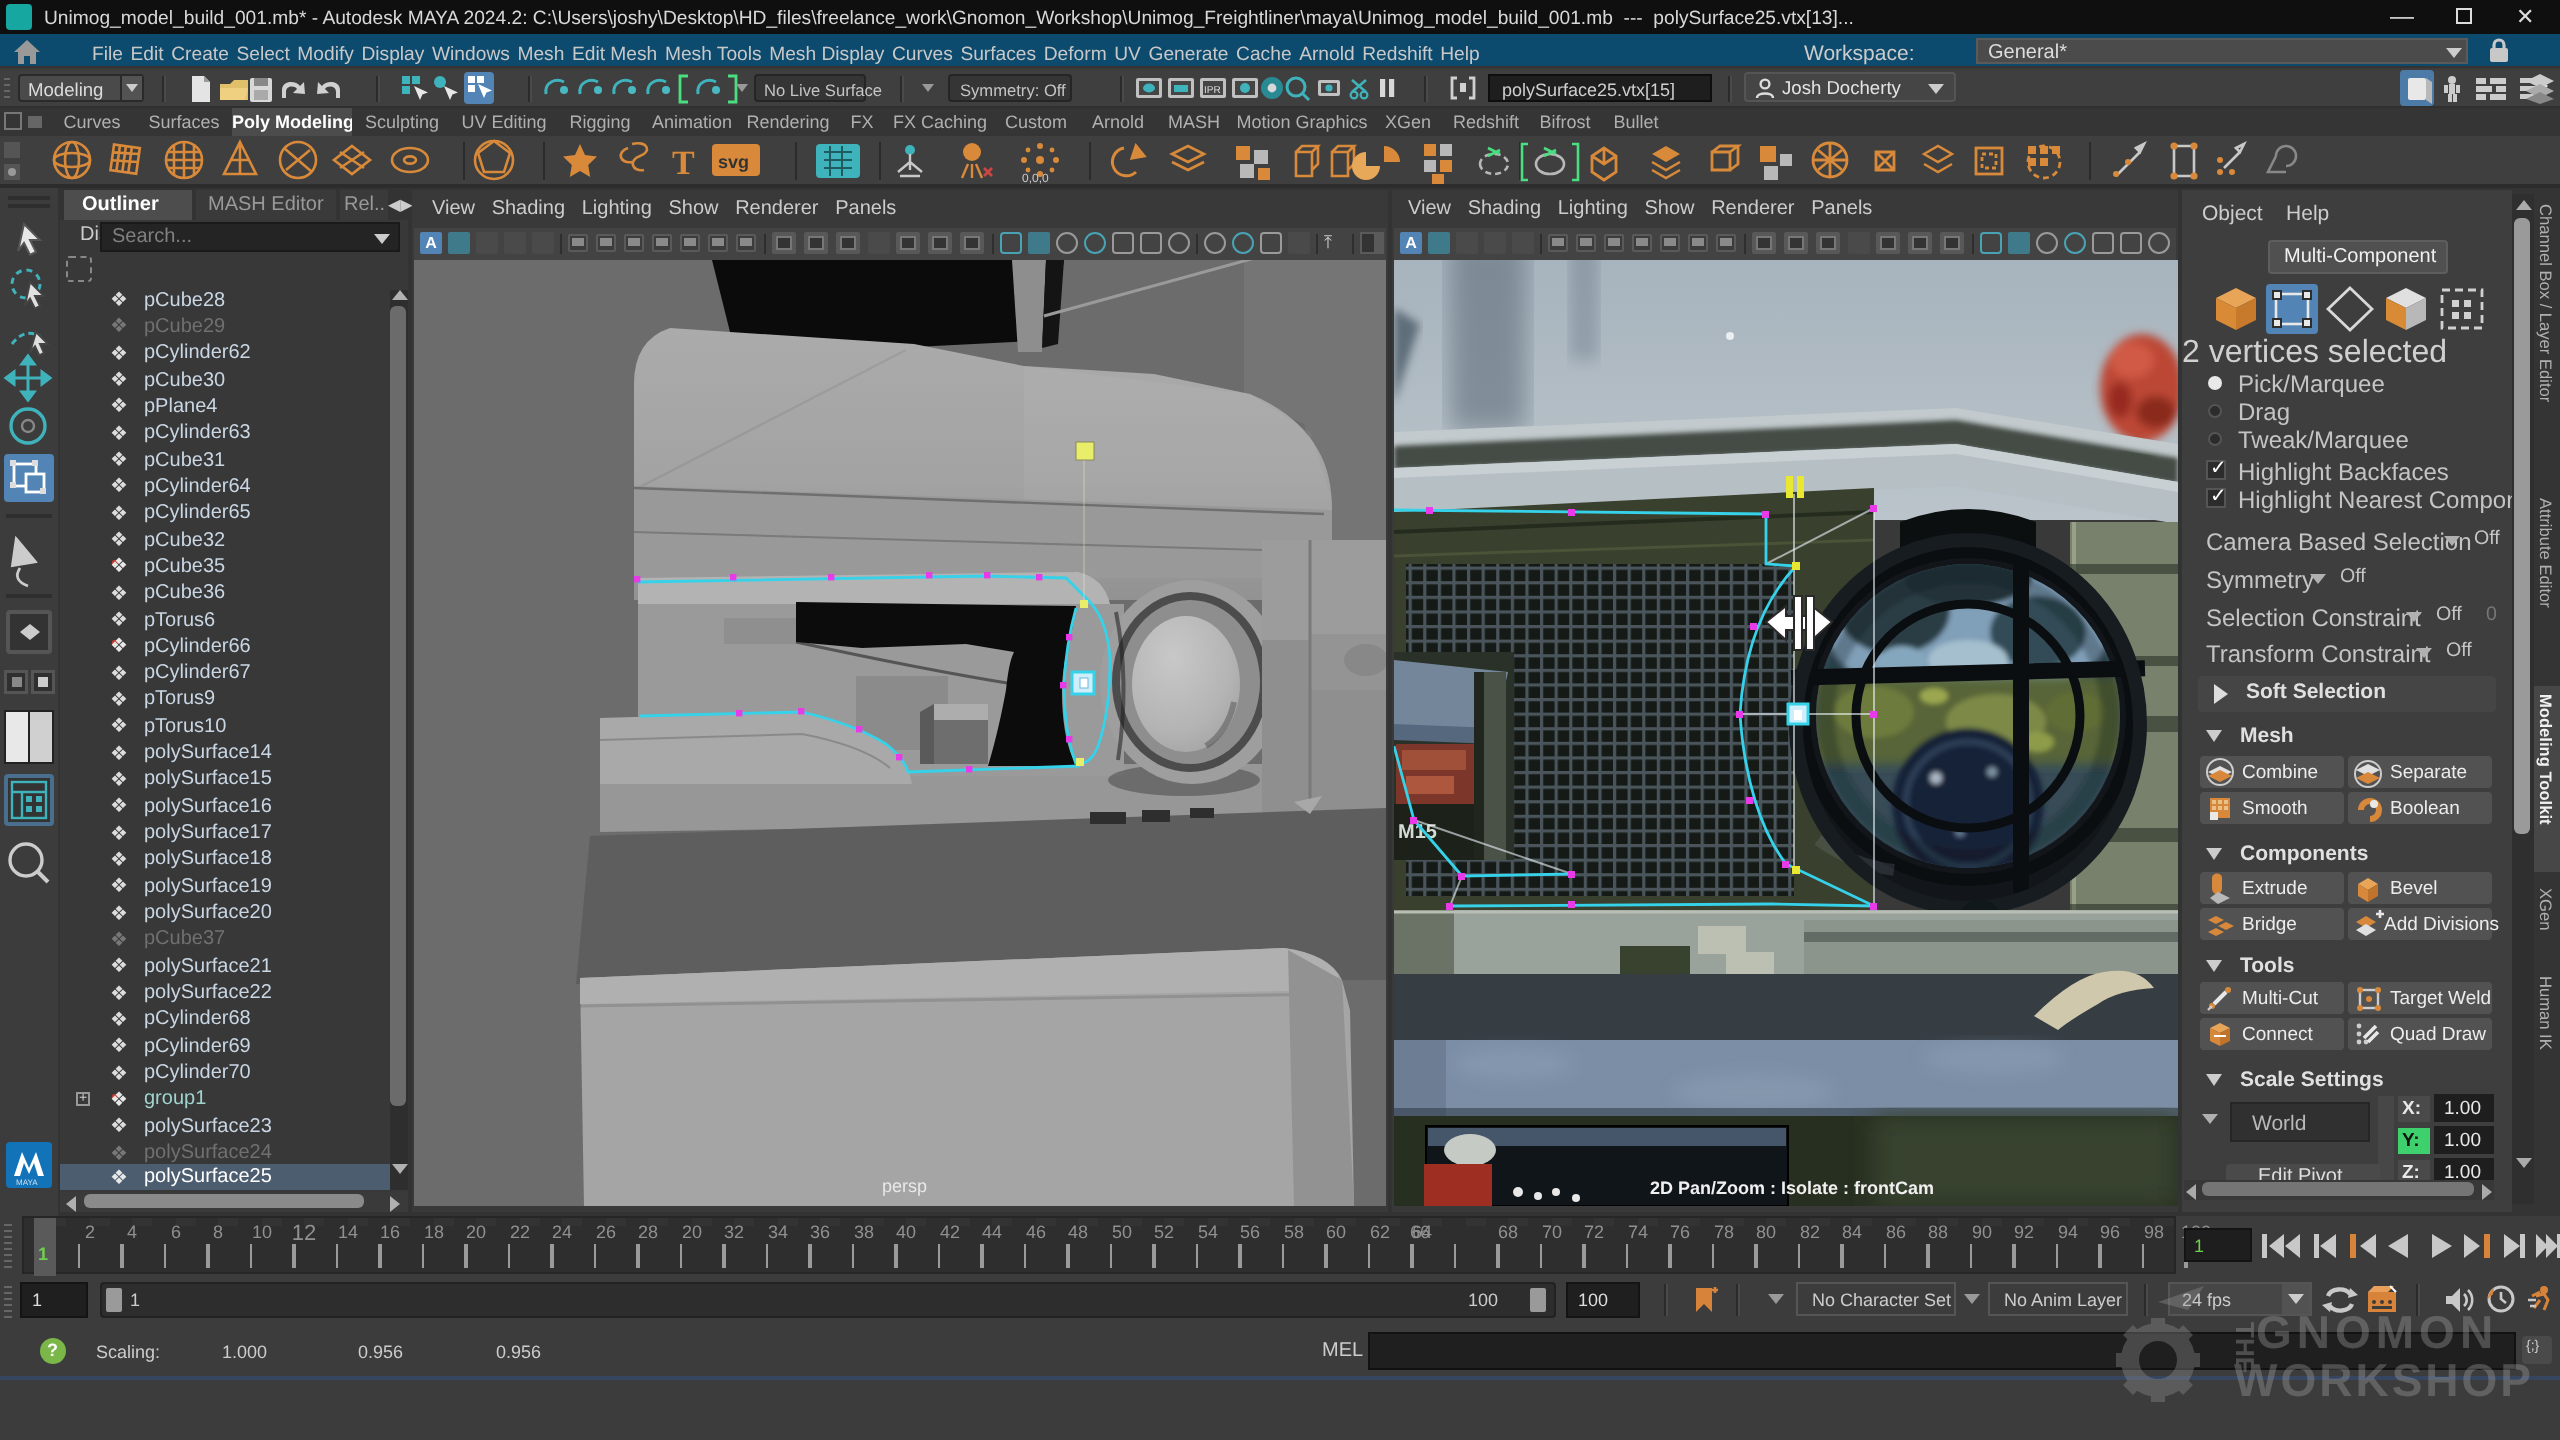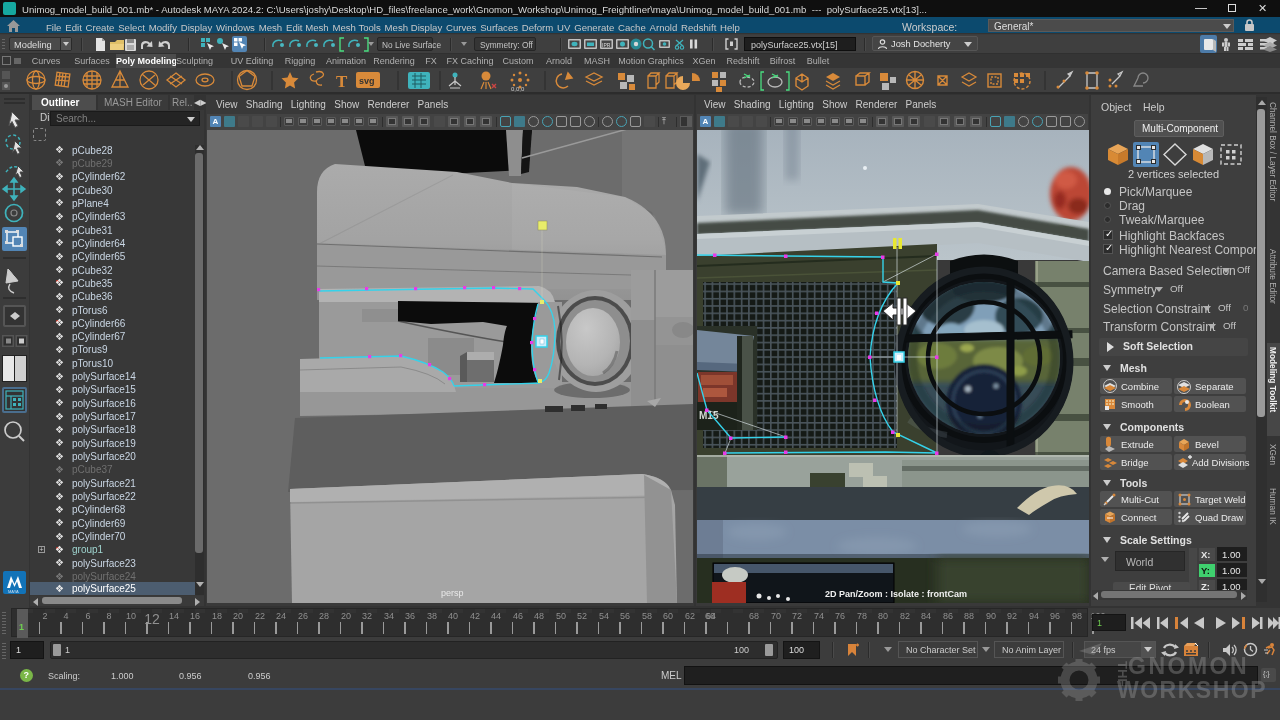--- a/index.html
+++ b/index.html
@@ -217,21 +217,21 @@
 </div>
 
 <div class="row" style="top:54px;height:14px;background:#353535" id="shelftabs">
   <div class="abs" style="left:2px;top:2px;width:9px;height:9px;border:1px solid #777"></div>
   <div class="abs" style="left:14px;top:4px;width:7px;height:6px;background:#666"></div>
   <div class="abs" style="left:116px;top:0;width:60px;height:14px;background:#4c4c4c"></div>
   <div class="abs" style="left:24px;top:2px;font-size:9px;color:#b0b0b0;display:flex">
     <span style="width:44px;text-align:center">Curves</span>
       <span style="width:48px;text-align:center">Surfaces</span>
       <span style="width:60px;text-align:center;color:#fff;font-weight:bold">Poly Modeling</span>
-      <span style="width:50px;text-align:left">Sculpting</span>
+      <span style="width:50px;text-align:center">Sculpting</span>
       <span style="width:52px;text-align:center">UV Editing</span>
       <span style="width:44px;text-align:center">Rigging</span>
       <span style="width:48px;text-align:center">Animation</span>
       <span style="width:48px;text-align:center">Rendering</span>
       <span style="width:26px;text-align:center">FX</span>
       <span style="width:52px;text-align:center">FX Caching</span>
       <span style="width:44px;text-align:center">Custom</span>
       <span style="width:38px;text-align:center">Arnold</span>
       <span style="width:38px;text-align:center">MASH</span>
       <span style="width:70px;text-align:center">Motion Graphics</span>
@@ -1100,21 +1100,21 @@
       <path d="M88 7 L98 12 L98 23 L88 18 Z" fill="#d88a35"></path>
       <path d="M108 7 L98 12 L98 23 L108 18 Z" fill="#b8b8b8"></path>
     <rect x="116" y="3" width="20" height="19" fill="none" stroke="#d0d0d0" stroke-width="1.4" stroke-dasharray="4 2.5"></rect>
     <g fill="#d0d0d0">
         <rect x="121" y="8" width="3.5" height="3.5"></rect>
         <rect x="127" y="8" width="3.5" height="3.5"></rect>
         <rect x="121" y="14" width="3.5" height="3.5"></rect>
         <rect x="127" y="14" width="3.5" height="3.5"></rect>
       </g>
   </svg>
-  <div class="txt" style="left:0;top:73px;width:165px;text-align:center;font-size:11px;color:#d0d0d0">2 vertices selected</div>
+  <div class="txt" style="left:0;top:73px;width:165px;font-size:16px;color:#d0d0d0">2 vertices selected</div>
 
   <div class="abs" style="left:13px;top:93px;width:7px;height:7px;border-radius:4px;background:#e8e8e8"></div>
   <div class="lbl" style="left:28px;top:90px">Pick/Marquee</div>
   <div class="abs" style="left:13px;top:107px;width:7px;height:7px;border-radius:4px;background:#2c2c2c;border:1px solid #555"></div>
   <div class="lbl" style="left:28px;top:104px">Drag</div>
   <div class="abs" style="left:13px;top:121px;width:7px;height:7px;border-radius:4px;background:#2c2c2c;border:1px solid #555"></div>
   <div class="lbl" style="left:28px;top:118px">Tweak/Marquee</div>
 
   <div class="abs" style="left:12px;top:135px;width:10px;height:10px;background:#2c2c2c;border:1px solid #555">
       <span style="position:absolute;left:1px;top:-3px;font-size:10px;color:#fff">✓</span>
@@ -1373,21 +1373,21 @@
       <div style="position:absolute;left:978.5px;top:0px;width:10px;height:4px;background:#333"></div>
       <div style="position:absolute;left:1000.0px;top:0px;width:10px;height:4px;background:#333"></div>
       <div style="position:absolute;left:1021.5px;top:0px;width:10px;height:4px;background:#333"></div>
       <div style="position:absolute;left:1043.0px;top:0px;width:10px;height:4px;background:#333"></div>
       <div style="position:absolute;left:1064.5px;top:0px;width:10px;height:4px;background:#333"></div>
     <span style="position:absolute;left:25px;top:2px;width:16px;text-align:center;font-size:9px;color:#909090">2</span>
       <span style="position:absolute;left:46px;top:2px;width:16px;text-align:center;font-size:9px;color:#909090">4</span>
       <span style="position:absolute;left:68px;top:2px;width:16px;text-align:center;font-size:9px;color:#909090">6</span>
       <span style="position:absolute;left:89px;top:2px;width:16px;text-align:center;font-size:9px;color:#909090">8</span>
       <span style="position:absolute;left:111px;top:2px;width:16px;text-align:center;font-size:9px;color:#909090">10</span>
-      <span style="position:absolute;left:132px;top:2px;width:16px;text-align:center;font-size:14px;color:#909090">12</span>
+      <span style="position:absolute;left:132px;top:2px;width:16px;text-align:center;font-size:11px;color:#909090">12</span>
       <span style="position:absolute;left:154px;top:2px;width:16px;text-align:center;font-size:9px;color:#909090">14</span>
       <span style="position:absolute;left:175px;top:2px;width:16px;text-align:center;font-size:9px;color:#909090">16</span>
       <span style="position:absolute;left:197px;top:2px;width:16px;text-align:center;font-size:9px;color:#909090">18</span>
       <span style="position:absolute;left:218px;top:2px;width:16px;text-align:center;font-size:9px;color:#909090">20</span>
       <span style="position:absolute;left:240px;top:2px;width:16px;text-align:center;font-size:9px;color:#909090">22</span>
       <span style="position:absolute;left:261px;top:2px;width:16px;text-align:center;font-size:9px;color:#909090">24</span>
       <span style="position:absolute;left:283px;top:2px;width:16px;text-align:center;font-size:9px;color:#909090">26</span>
       <span style="position:absolute;left:304px;top:2px;width:16px;text-align:center;font-size:9px;color:#909090">28</span>
       <span style="position:absolute;left:326px;top:2px;width:16px;text-align:center;font-size:9px;color:#909090">20</span>
       <span style="position:absolute;left:347px;top:2px;width:16px;text-align:center;font-size:9px;color:#909090">32</span>

